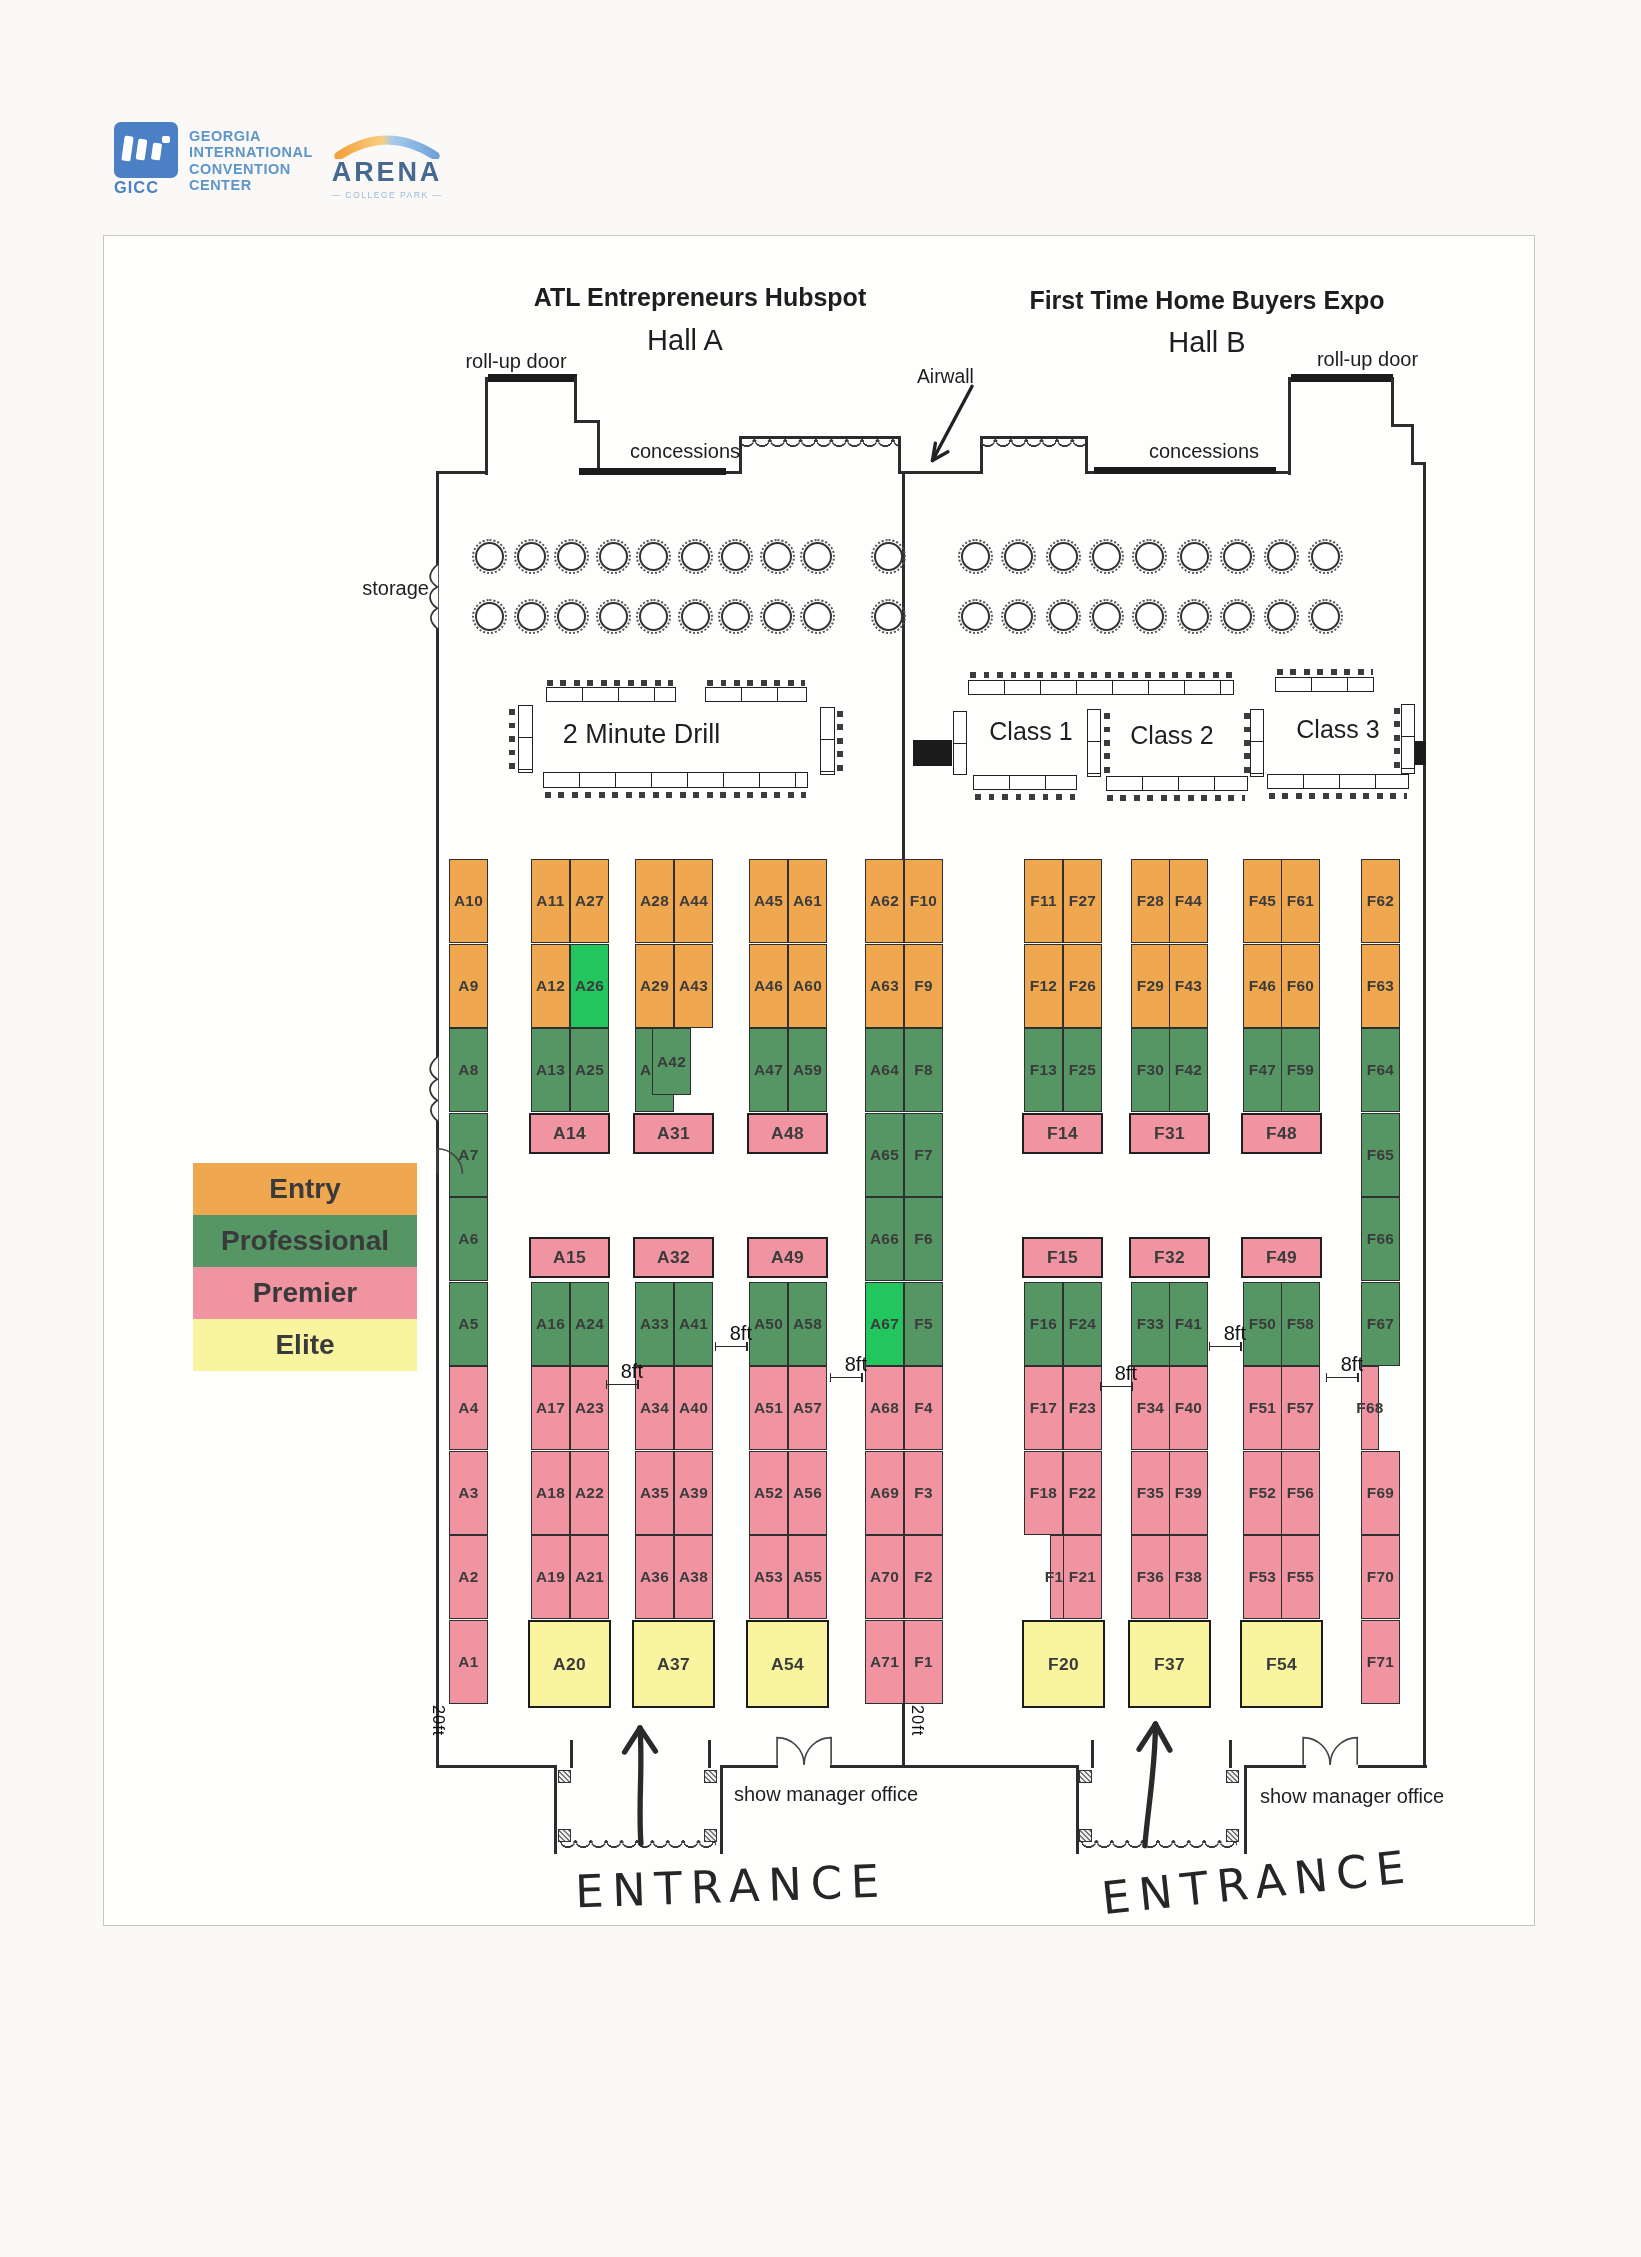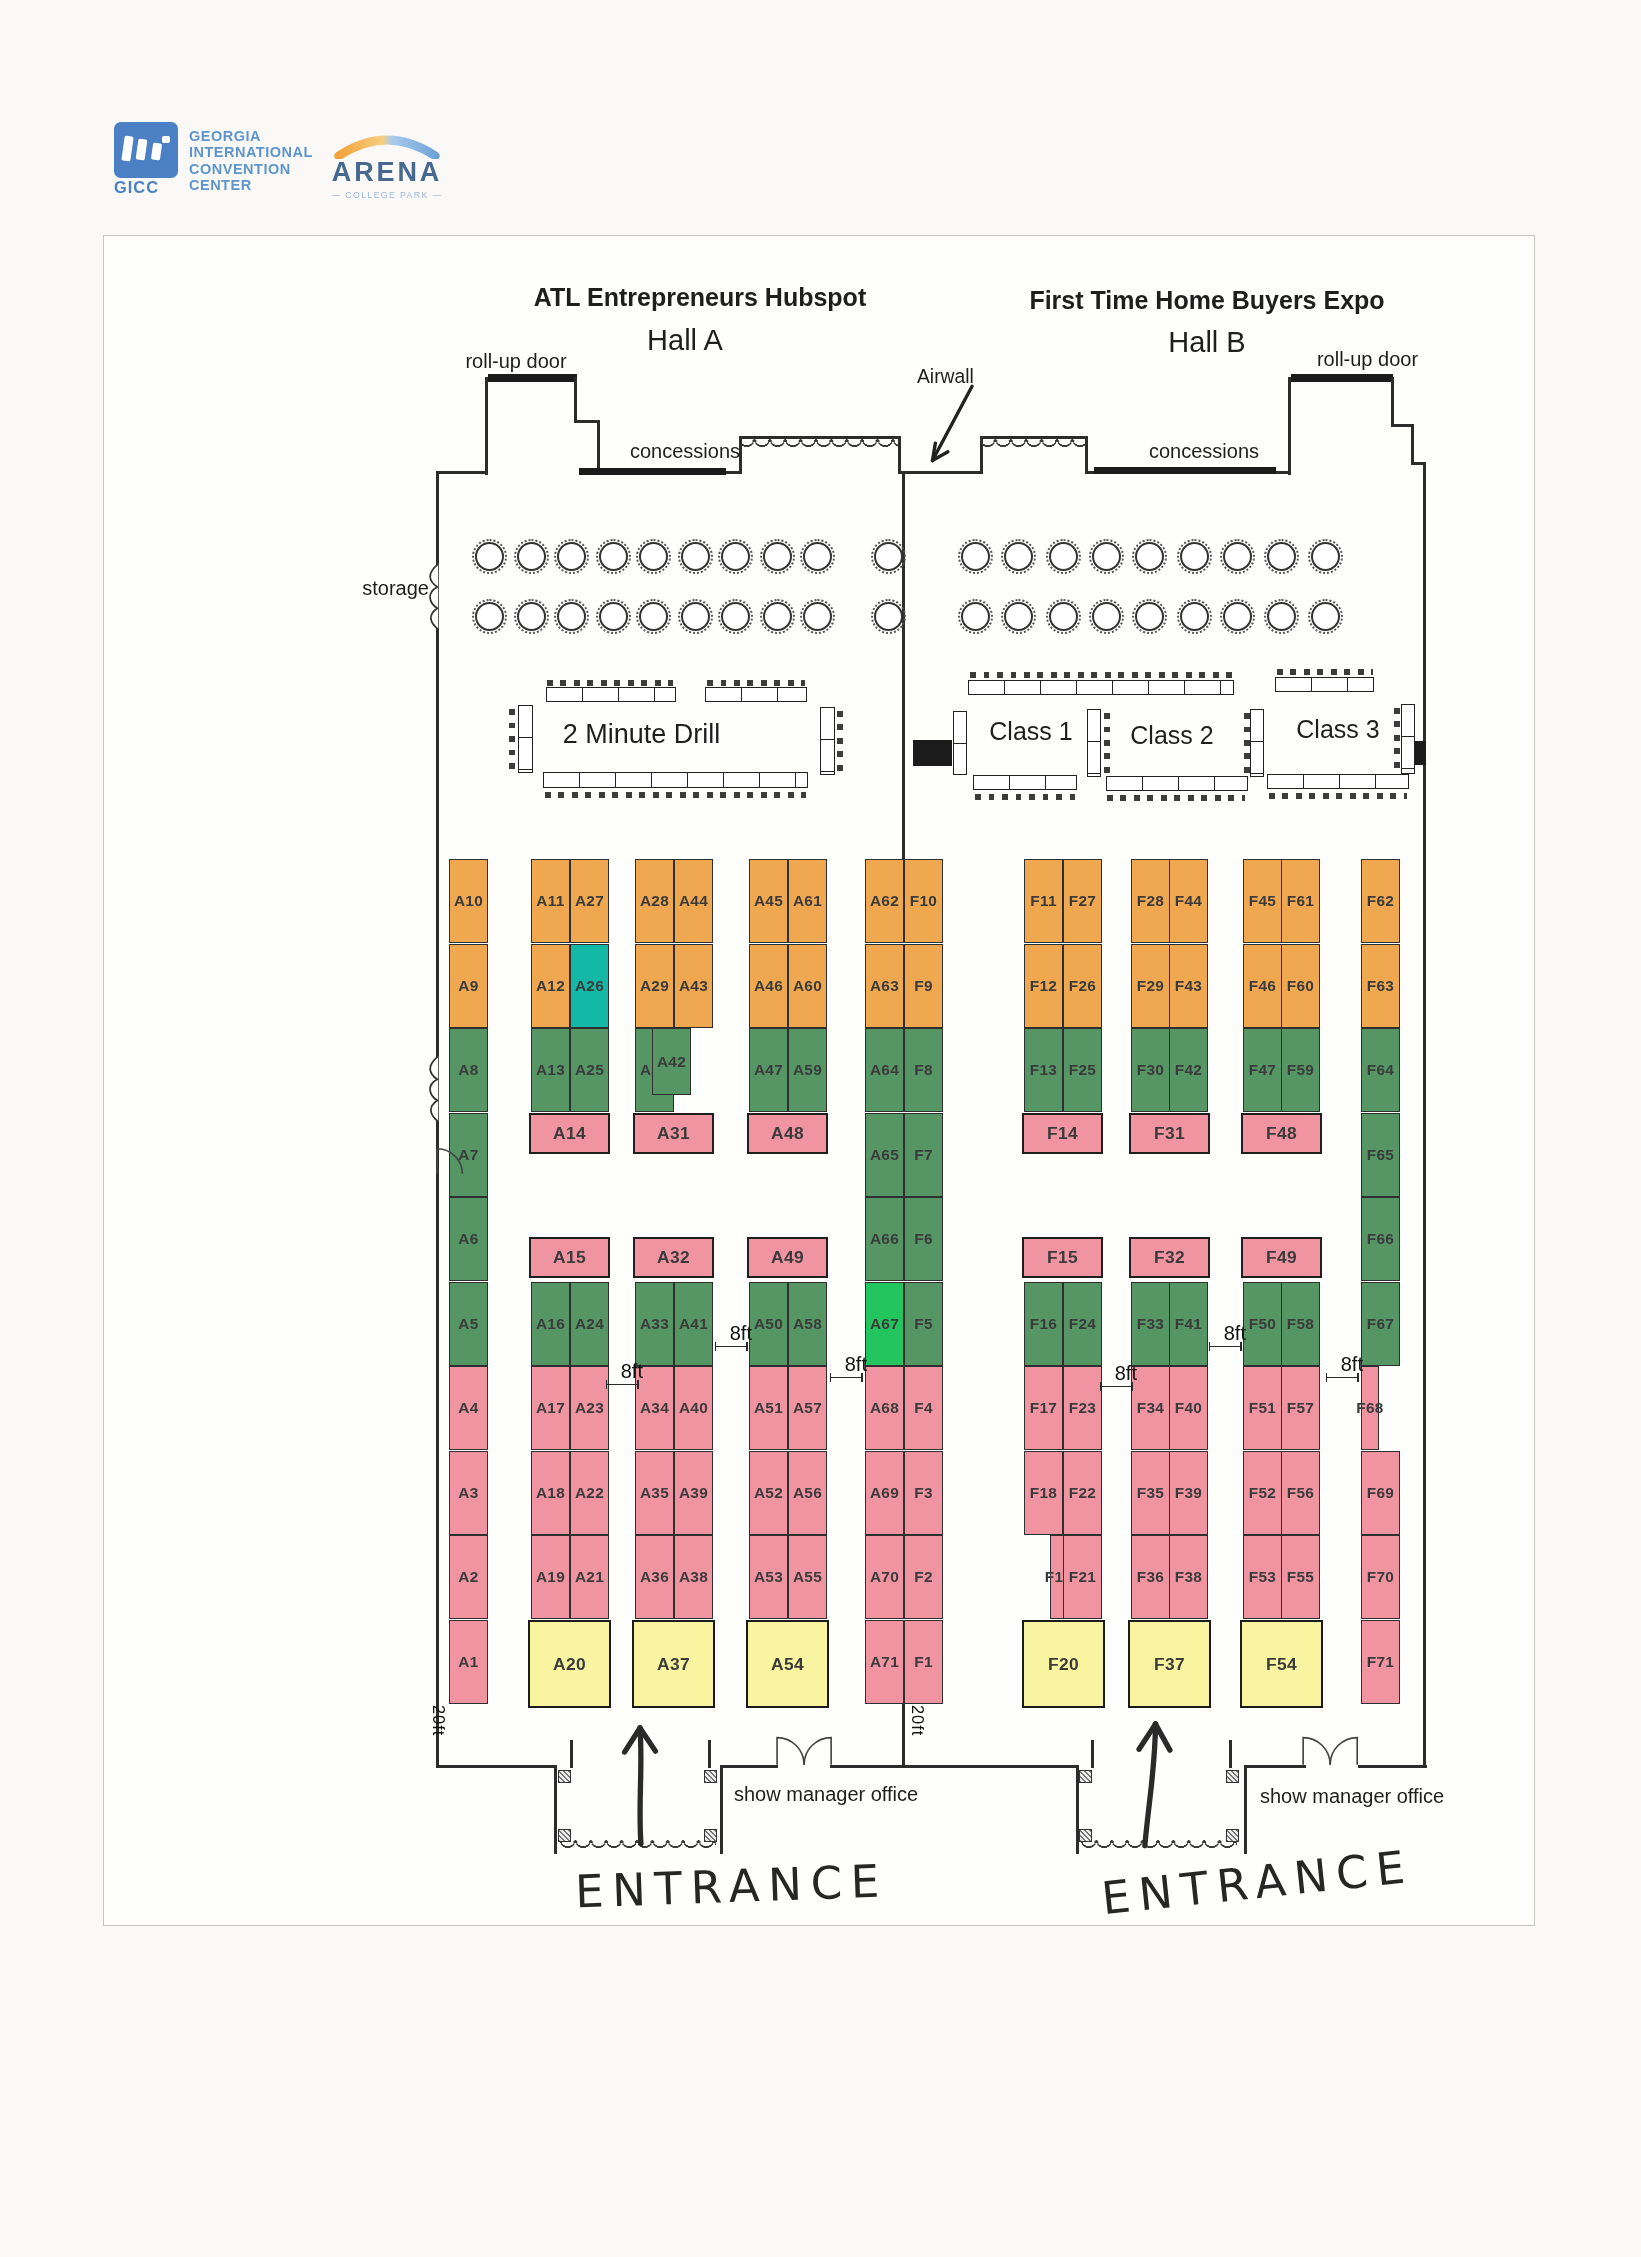--- a/index.html
+++ b/index.html
@@ -180,36 +180,42 @@
   <div class="lt" style="left:1267px;top:774px;width:142px;height:15.4px;"></div>
   <i class="chairs-h" style="left:1269px;top:793px;width:138px;"></i>
   <div class="ltv" style="left:953px;top:711px;width:13.5px;height:64px;"></div>
   <div class="ltv" style="left:1087px;top:709px;width:13.5px;height:68px;"></div>
   <i class="chairs-v" style="left:1104px;top:713px;height:60px;"></i>
   <div class="ltv" style="left:1250px;top:709px;width:13.5px;height:68px;"></div>
   <i class="chairs-v" style="left:1244px;top:713px;height:60px;"></i>
   <div class="ltv" style="left:1401px;top:704px;width:13.5px;height:70px;"></div>
   <i class="chairs-v" style="left:1394px;top:708px;height:62px;"></i>
 
+  <div id="legend" style="left:193px;top:1163px;">
+      <div class="leg-row" style="background: rgb(240, 168, 80);">Entry</div>
+      <div class="leg-row" style="background: rgb(85, 150, 100);">Professional</div>
+      <div class="leg-row" style="background: rgb(240, 148, 162);">Premier</div>
+      <div class="leg-row" style="background: rgb(249, 244, 160);">Elite</div>
+    </div>
 
   <div id="gen">
       <div class="booth" style="left:449px;top:859px;width:39px;height:84px;background:#F0A850">A10</div>
       <div class="booth" style="left:449px;top:944px;width:39px;height:84px;background:#F0A850">A9</div>
       <div class="booth" style="left:449px;top:1028px;width:39px;height:84px;background:#559664">A8</div>
       <div class="booth" style="left:449px;top:1113px;width:39px;height:84px;background:#559664">A7</div>
       <div class="booth" style="left:449px;top:1197px;width:39px;height:84px;background:#559664">A6</div>
       <div class="booth" style="left:449px;top:1282px;width:39px;height:84px;background:#559664">A5</div>
       <div class="booth" style="left:449px;top:1366px;width:39px;height:84px;background:#F094A2">A4</div>
       <div class="booth" style="left:449px;top:1451px;width:39px;height:84px;background:#F094A2">A3</div>
       <div class="booth" style="left:449px;top:1535px;width:39px;height:84px;background:#F094A2">A2</div>
       <div class="booth" style="left:449px;top:1620px;width:39px;height:84px;background:#F094A2">A1</div>
       <div class="booth" style="left:531px;top:859px;width:39px;height:84px;background:#F0A850">A11</div>
       <div class="booth" style="left:570px;top:859px;width:39px;height:84px;background:#F0A850">A27</div>
       <div class="booth" style="left:531px;top:944px;width:39px;height:84px;background:#F0A850">A12</div>
-      <div class="booth" style="left:570px;top:944px;width:39px;height:84px;background:#14b8a6">A26</div>
+      <div class="booth" style="left:570px;top:944px;width:39px;height:84px;background:#22c55e">A26</div>
       <div class="booth" style="left:531px;top:1028px;width:39px;height:84px;background:#559664">A13</div>
       <div class="booth" style="left:570px;top:1028px;width:39px;height:84px;background:#559664">A25</div>
       <div class="booth wide" style="left:529px;top:1113px;width:81px;height:41px;background:#F094A2">A14</div>
       <div class="booth wide" style="left:529px;top:1237px;width:81px;height:41px;background:#F094A2">A15</div>
       <div class="booth" style="left:531px;top:1282px;width:39px;height:84px;background:#559664">A16</div>
       <div class="booth" style="left:570px;top:1282px;width:39px;height:84px;background:#559664">A24</div>
       <div class="booth" style="left:531px;top:1366px;width:39px;height:84px;background:#F094A2">A17</div>
       <div class="booth" style="left:570px;top:1366px;width:39px;height:84px;background:#F094A2">A23</div>
       <div class="booth" style="left:531px;top:1451px;width:39px;height:84px;background:#F094A2">A18</div>
       <div class="booth" style="left:570px;top:1451px;width:39px;height:84px;background:#F094A2">A22</div>

